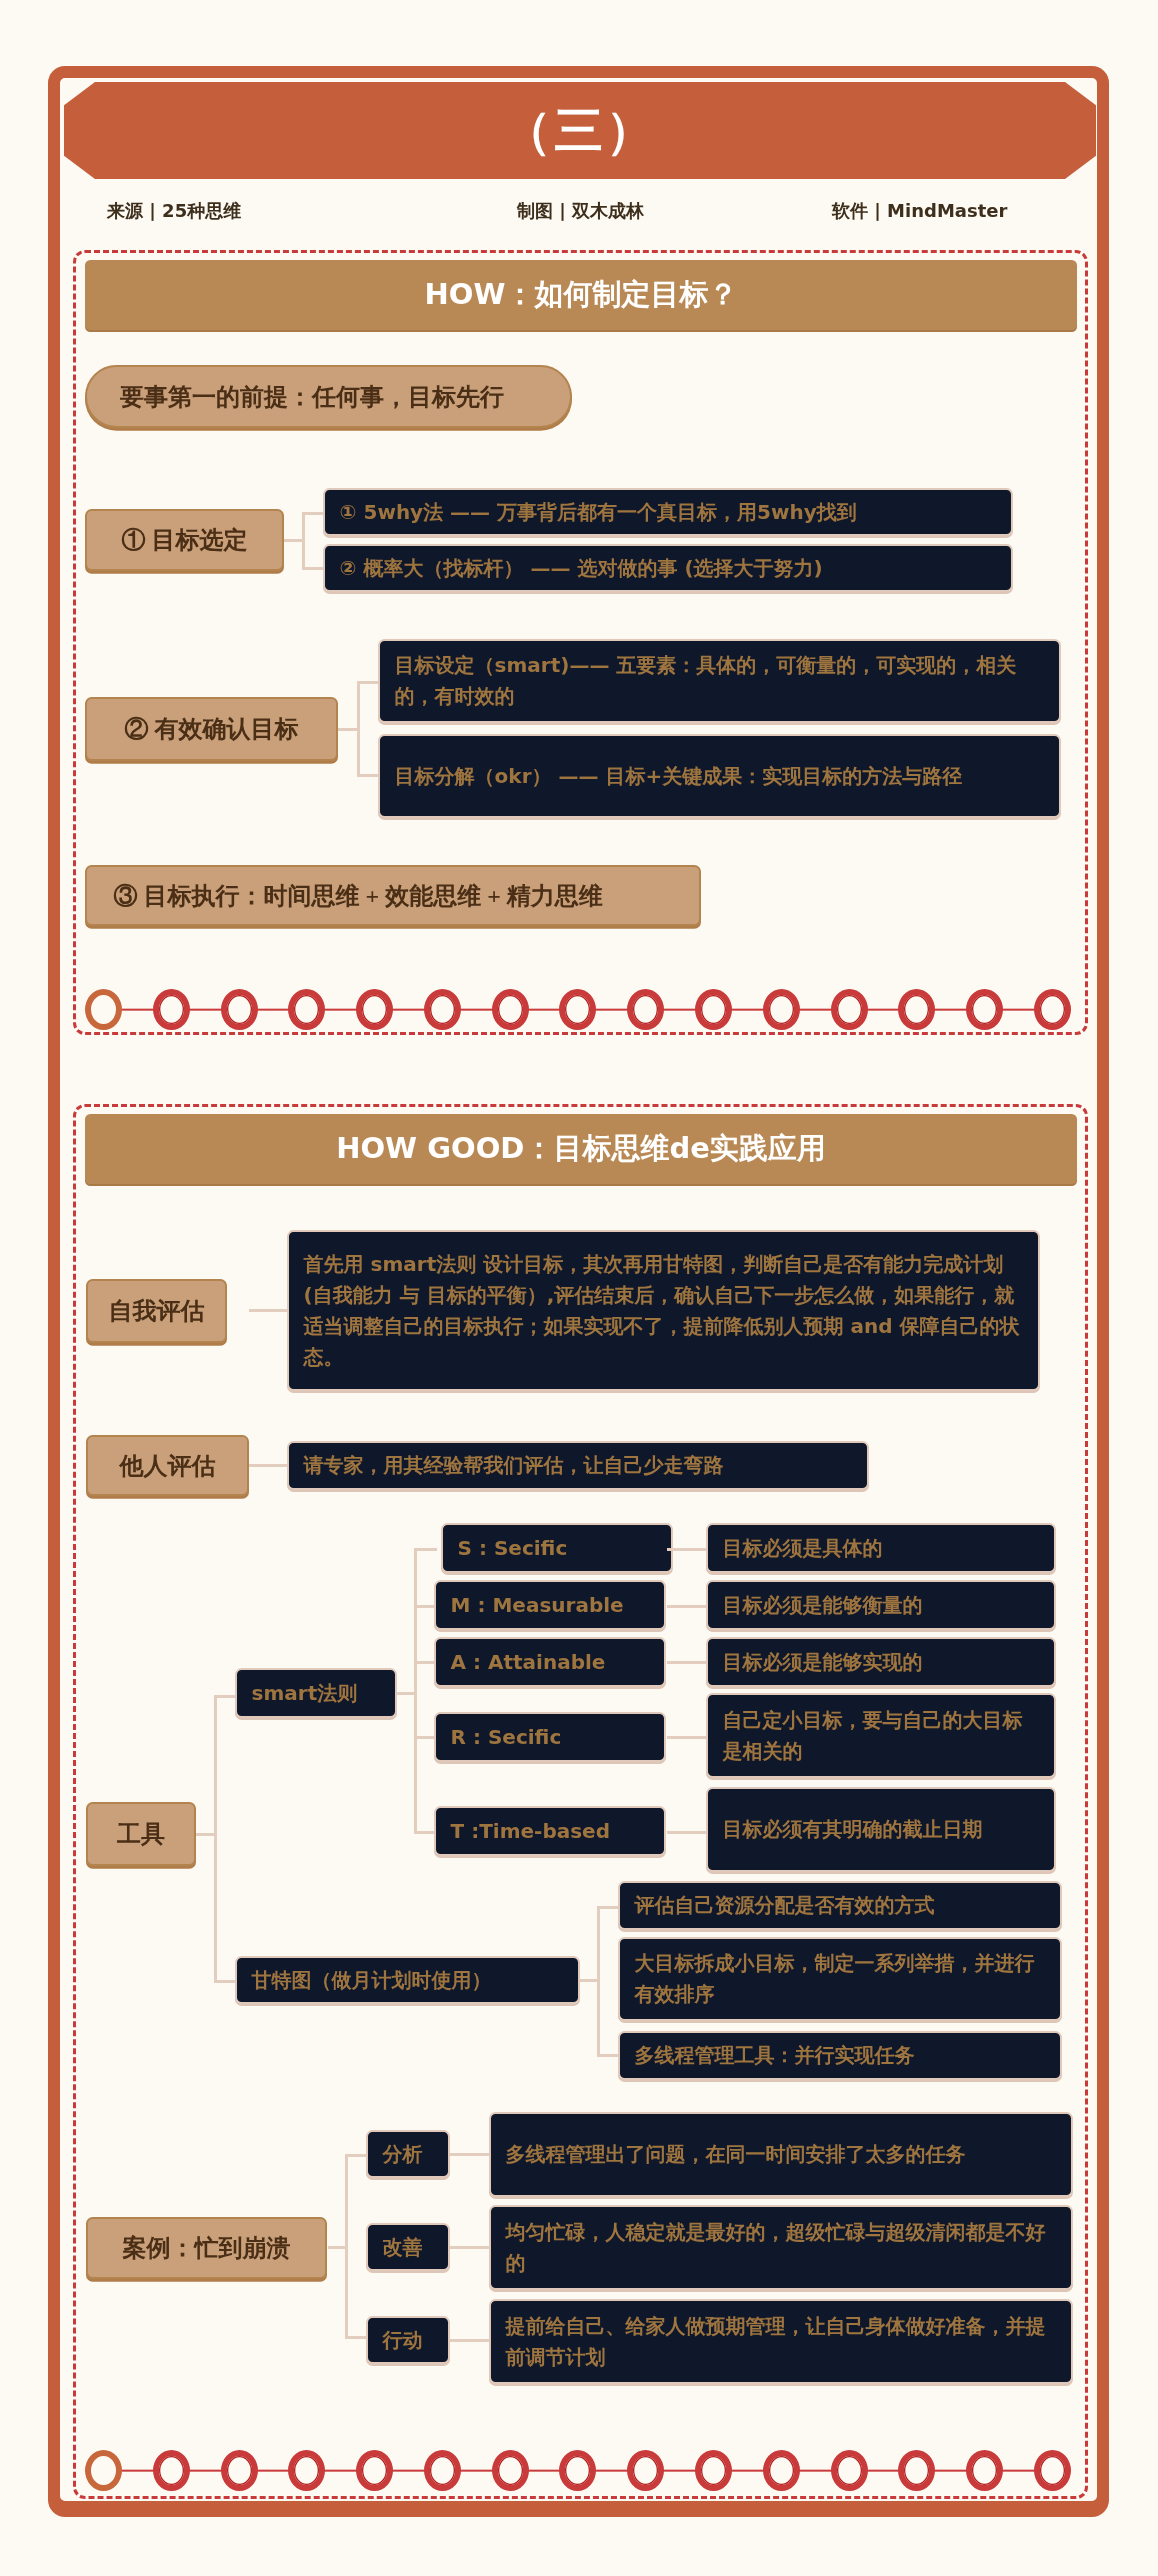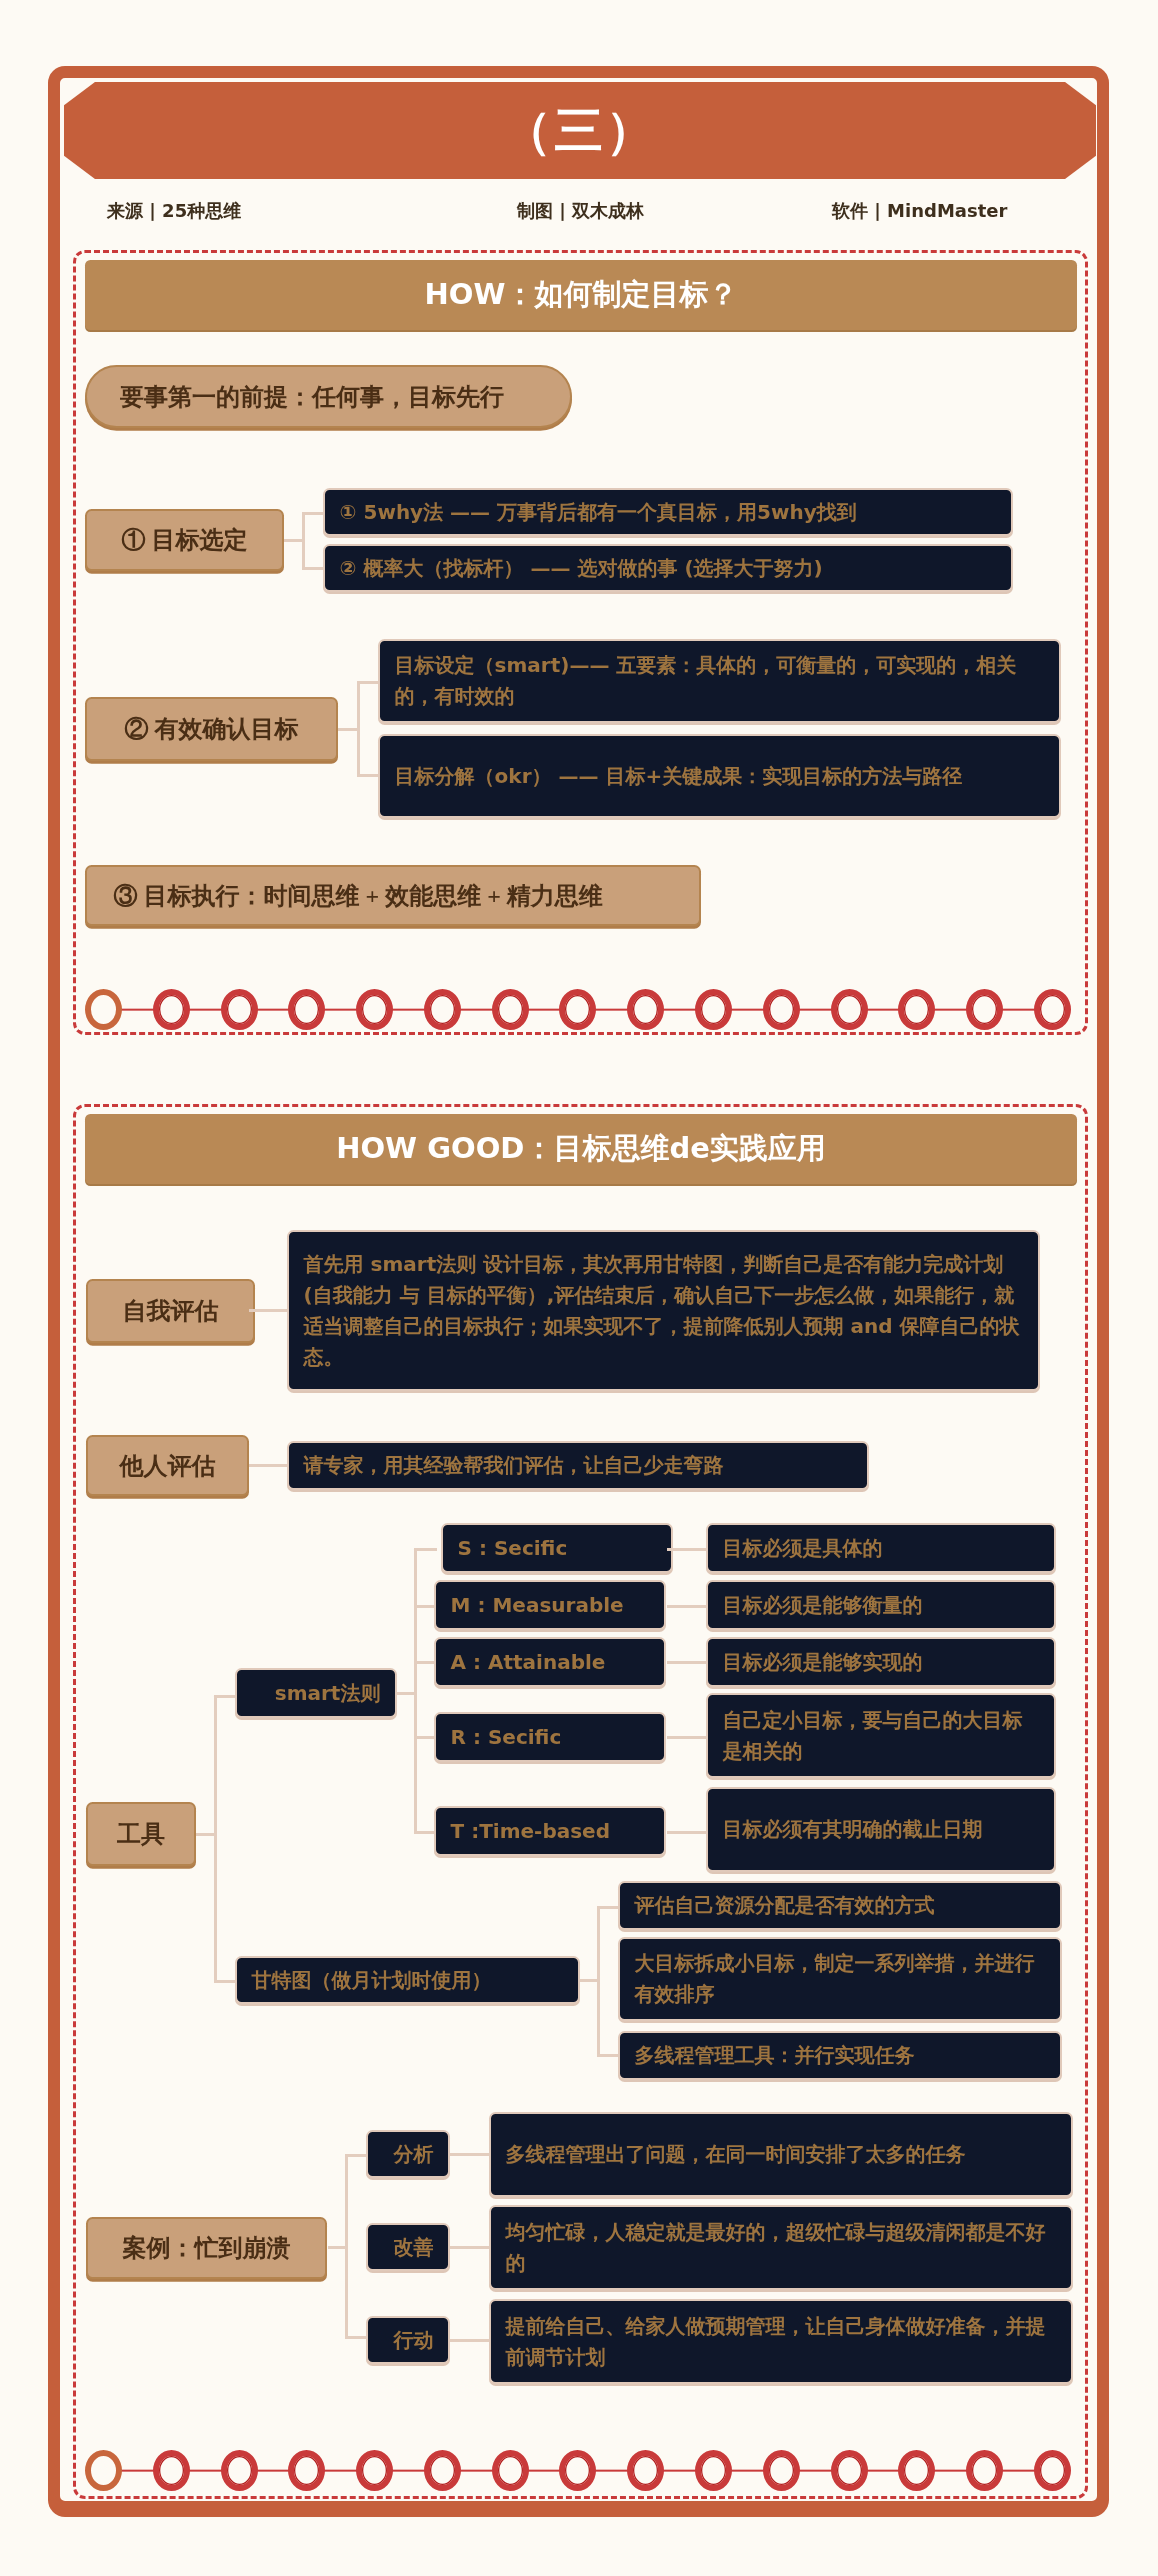--- a/index.html
+++ b/index.html
@@ -6,21 +6,21 @@
   body{width:1158px;height:2576px;background:#FDFAF4;position:relative;overflow:hidden;font-family:"DejaVu Sans","Liberation Sans",sans-serif;}
   .abs{position:absolute;box-sizing:border-box;}
   .frame{left:48px;top:66px;width:1061px;height:2447px;border:12px solid #C55F3B;border-radius:17px;background:#FDFAF4;box-shadow:0 4px 0 #C55F3B;}
   .banner{left:64px;top:82px;width:1032px;height:97px;background:#C55F3B;clip-path:polygon(3% 0,97% 0,100% 24%,100% 76%,97% 100%,3% 100%,0 76%,0 24%);display:flex;align-items:center;justify-content:center;color:#fff;font-size:49px;font-weight:bold;letter-spacing:2.7px;}
   .meta{top:199px;font-size:18px;font-weight:bold;color:#3E2F1D;}
   .dash{border:3.3px dashed #C93A3A;border-radius:12px;}
   .hdr{background:#B98955;color:#fff;font-size:29px;font-weight:bold;display:flex;align-items:center;justify-content:center;border-radius:5.3px;box-shadow:0 2px 0 #A77A47;}
   .main{background:#C9A07A;border:2.7px solid #B4844F;border-radius:6.6px;color:#4A2E15;font-weight:bold;font-size:24px;display:flex;align-items:center;justify-content:center;box-shadow:0 2.7px 0 #B07D4A;font-family:Liberation Serif, serif;}
   .pill{border-radius:32px;justify-content:flex-start;padding-left:33px;}
   .leaf{background:#0f172a;border:2.7px solid #E0C9BA;border-radius:6.6px;color:#9E743F;font-weight:bold;font-size:20px;display:flex;align-items:center;padding:0 14.6px;line-height:1.55;box-shadow:0 2px 0 #DEC6B6;}
-  .leaf.center{justify-content:flex-end;}
+  .leaf.center{justify-content:flex-start;}
   .ln{background:#E3CDBE;}
   .v{width:3.3px;border-radius:2px;}
   .h{height:3.3px;}
   .rings{display:flex;justify-content:space-between;align-items:center;}
   .rings::before{content:"";position:absolute;left:13.3px;right:13.3px;top:50%;height:2.7px;background:#C93A3A;transform:translateY(-50%);}
   .ring{width:25px;height:29px;border-radius:50%;border:6px solid #C93A3A;background:#FDFAF4;position:relative;box-shadow:inset 0 0 0 1.3px #B32020;}
   .ring.first{border-color:#C8663C;box-shadow:none;}
 </style>
 </head>
 <body>
@@ -91,21 +91,21 @@
   <div class="ring"></div>
   <div class="ring"></div>
   <div class="ring"></div>
 </div>
 
 <div class="abs dash" style="left:73px;top:1104px;width:1015px;height:1395px;"></div>
 <div class="abs hdr" style="left:85px;top:1114px;width:992px;height:70px;">
     <span>HOW GOOD：目标思维de实践应用</span>
   </div>
 
-<div class="abs main" style="left:86px;top:1279px;width:169px;height:64px;">
+<div class="abs main" style="left:86px;top:1279px;width:141px;height:64px;">
     <span>自我评估</span>
   </div>
 <div class="abs ln h" style="left:249px;top:1309px;width:38px;"></div>
 <div class="abs leaf" style="left:287px;top:1230px;width:753px;height:161px;align-items:center;">
     <span>首先用 smart法则 设计目标，其次再用甘特图，判断自己是否有能力完成计划(自我能力 与 目标的平衡）,评估结束后，确认自己下一步怎么做，如果能行，就适当调整自己的目标执行；如果实现不了，提前降低别人预期 and 保障自己的状态。</span>
   </div>
 
 <div class="abs main" style="left:86px;top:1435px;width:163px;height:61px;">
     <span>他人评估</span>
   </div>

